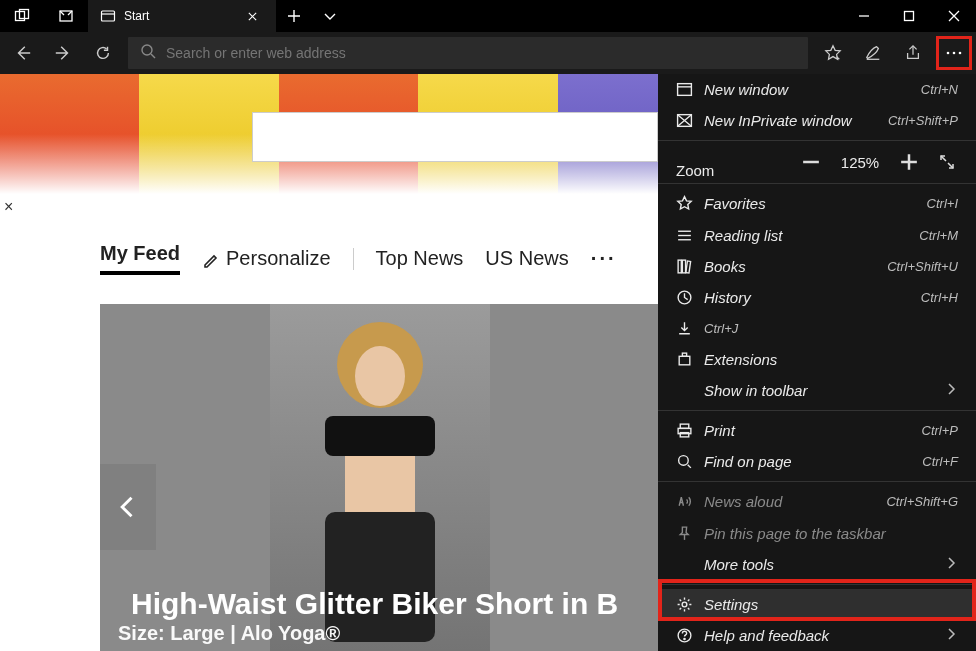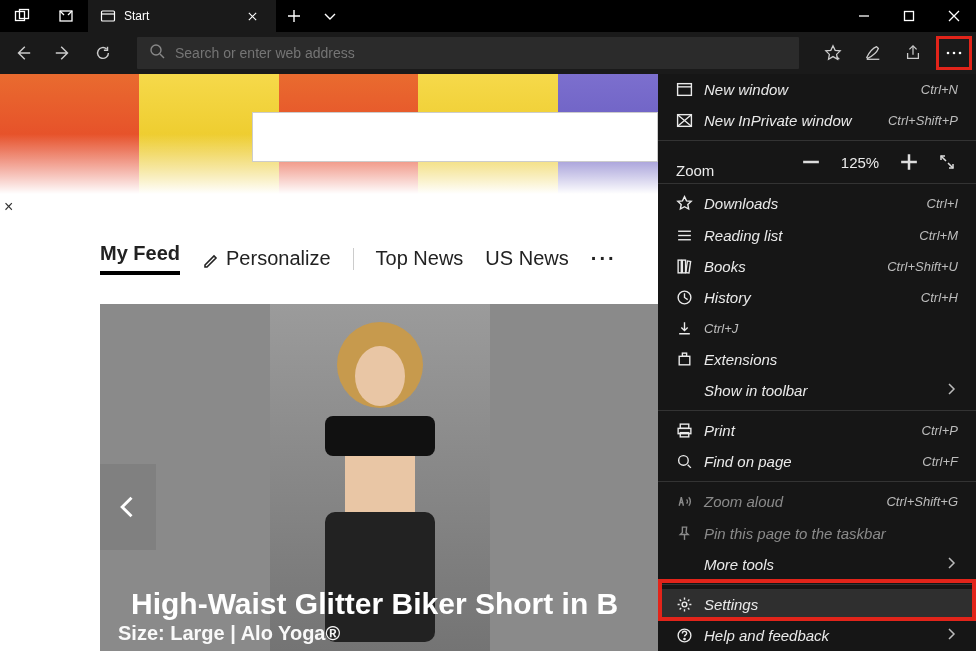--- a/index.html
+++ b/index.html
@@ -14,21 +14,21 @@
 .tab-icon { width: 16px; height: 16px; margin-right: 8px; display: flex; align-items: center; justify-content: center; }
 .tab-title { flex: 1; }
 .tab-close { width: 28px; display: flex; align-items: center; justify-content: center; }
 .titlebar .spacer { flex: 1; }
 .win-btn { width: 45px; display: flex; align-items: center; justify-content: center; }
 
 
 .toolbar { height: 42px; background: #1a1a1a; display: flex; align-items: center; padding: 0 4px; gap: 2px; }
 .tool-btn { width: 38px; height: 38px; display: flex; align-items: center; justify-content: center; color: #ccc; }
 .tool-btn svg { width: 18px; height: 18px; }
-.addr { flex: 1; height: 32px; background: #2b2b2b; display: flex; align-items: center; padding: 0 12px; margin: 0 13px; border-radius: 1px; }
+.addr { flex: 1; height: 32px; background: #2b2b2b; display: flex; align-items: center; padding: 0 12px; margin: 0 4px; border-radius: 1px; }
 .addr svg { width: 16px; height: 16px; color: #888; margin-right: 10px; }
 .addr input { flex: 1; background: transparent; border: none; outline: none; color: #bbb; font-size: 14px; }
 .more-box { width: 36px; height: 34px; border: 3px solid #e2241a; display: flex; align-items: center; justify-content: center; margin-left: 2px; }
 
 
 .content { position: relative; width: 100%; height: calc(651px - 74px); background: #fff; }
 .banner { height: 120px; width: 100%; position: relative; overflow: hidden; }
 .flowers { display: flex; height: 100%; }
 .flowers div { flex: 1; }
 .f-red { background: linear-gradient(180deg,#e96b2f,#e43a25); }
@@ -284,21 +284,21 @@
         </svg>
       </span>
   </div>
   <hr>
   <div class="row">
     <span class="ico">
         <svg viewBox="0 0 16 16" fill="none" stroke="currentColor" stroke-width="1.3">
           <path d="M8 1.5l1.9 4 4.4.4-3.2 3 .8 4.3L8 11l-3.9 2.2.8-4.3-3.2-3 4.4-.4z"></path>
         </svg>
       </span>
-    <span class="lbl">Downloads</span>
+    <span class="lbl">Favorites</span>
     <span class="sc">Ctrl+I</span>
   </div>
   <div class="row">
     <span class="ico">
         <svg viewBox="0 0 16 16" fill="none" stroke="currentColor" stroke-width="1.3">
           <line x1="2" y1="4" x2="14" y2="4"></line>
           <line x1="2" y1="8" x2="14" y2="8"></line>
           <line x1="2" y1="12" x2="14" y2="12"></line>
         </svg>
       </span>
@@ -373,21 +373,21 @@
     <span class="sc">Ctrl+F</span>
   </div>
   <hr>
   <div class="row disabled">
     <span class="ico">
         <svg viewBox="0 0 16 16" fill="none" stroke="currentColor" stroke-width="1.3">
           <path d="M3 12l2-8 2 8M4 9h2"></path>
           <path d="M10 6c1 1 1 3 0 4M12 4c2 2 2 6 0 8"></path>
         </svg>
       </span>
-    <span class="lbl">Zoom aloud</span>
+    <span class="lbl">News aloud</span>
     <span class="sc">Ctrl+Shift+G</span>
   </div>
   <div class="row disabled">
     <span class="ico">
         <svg viewBox="0 0 16 16" fill="none" stroke="currentColor" stroke-width="1.3">
           <path d="M6 2h4l-.5 5 2 2H4l2-2z"></path>
           <path d="M8 9v5"></path>
         </svg>
       </span>
     <span class="lbl">Pin this page to the taskbar</span>

